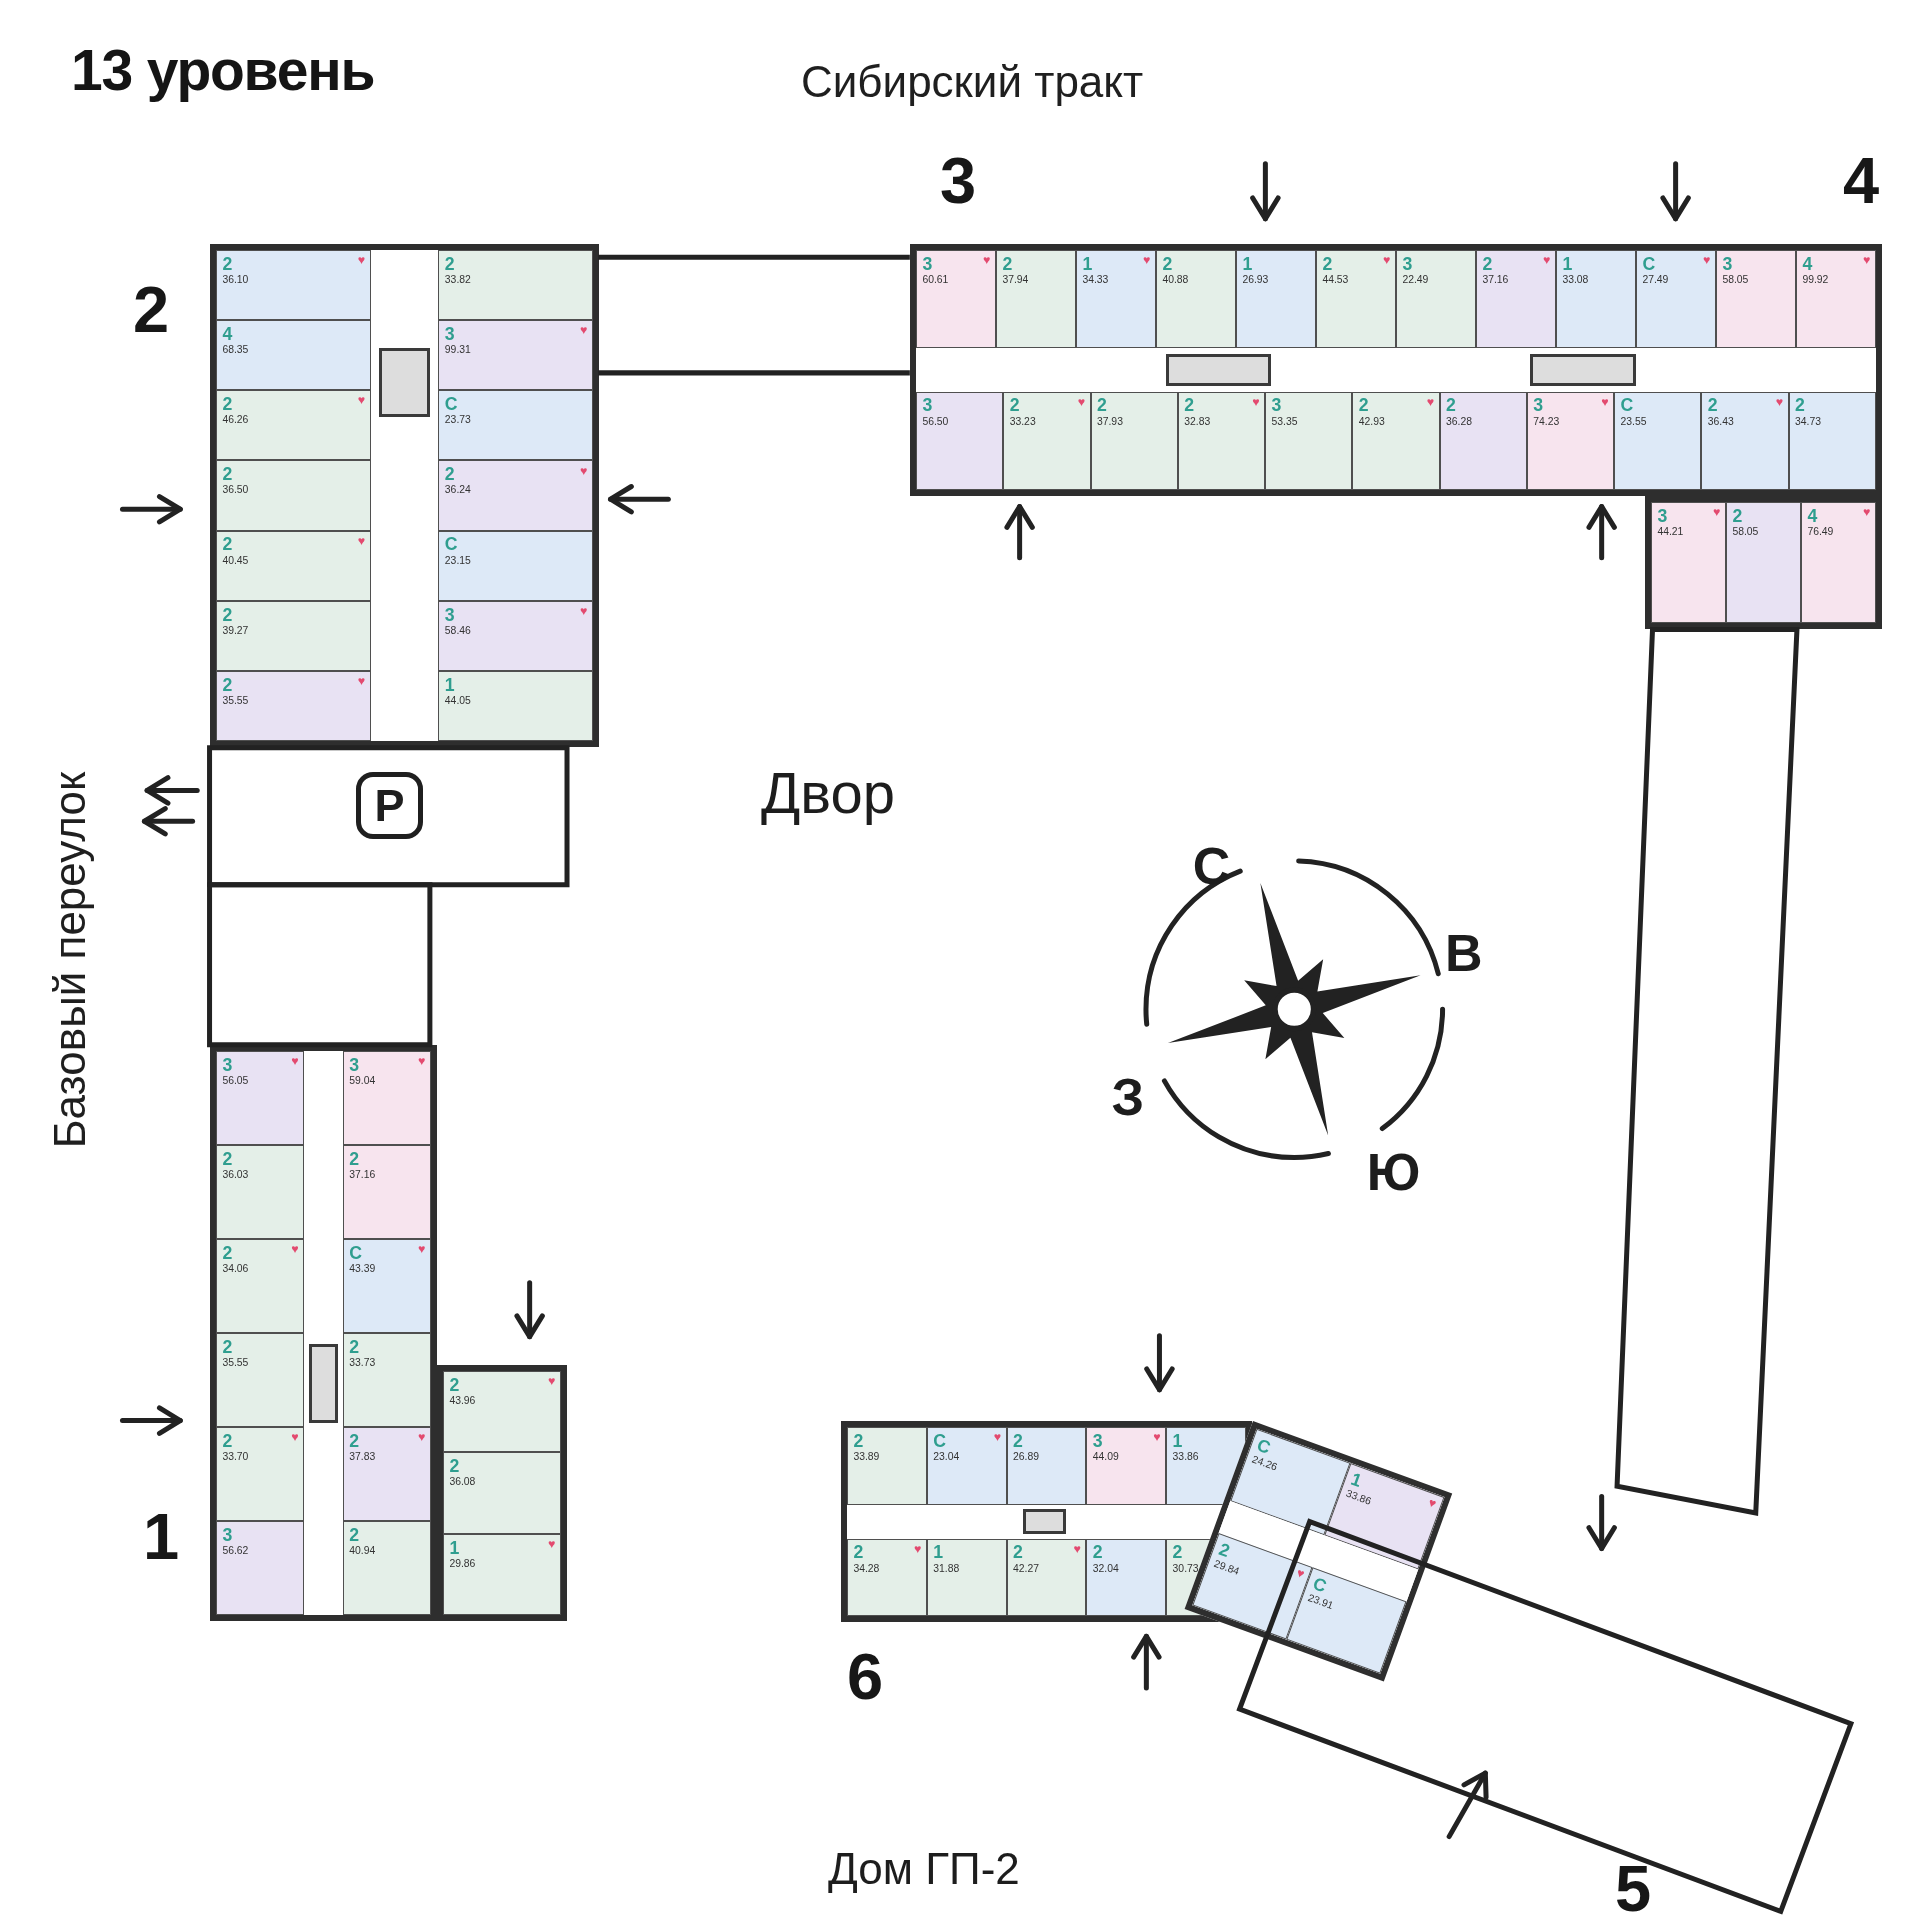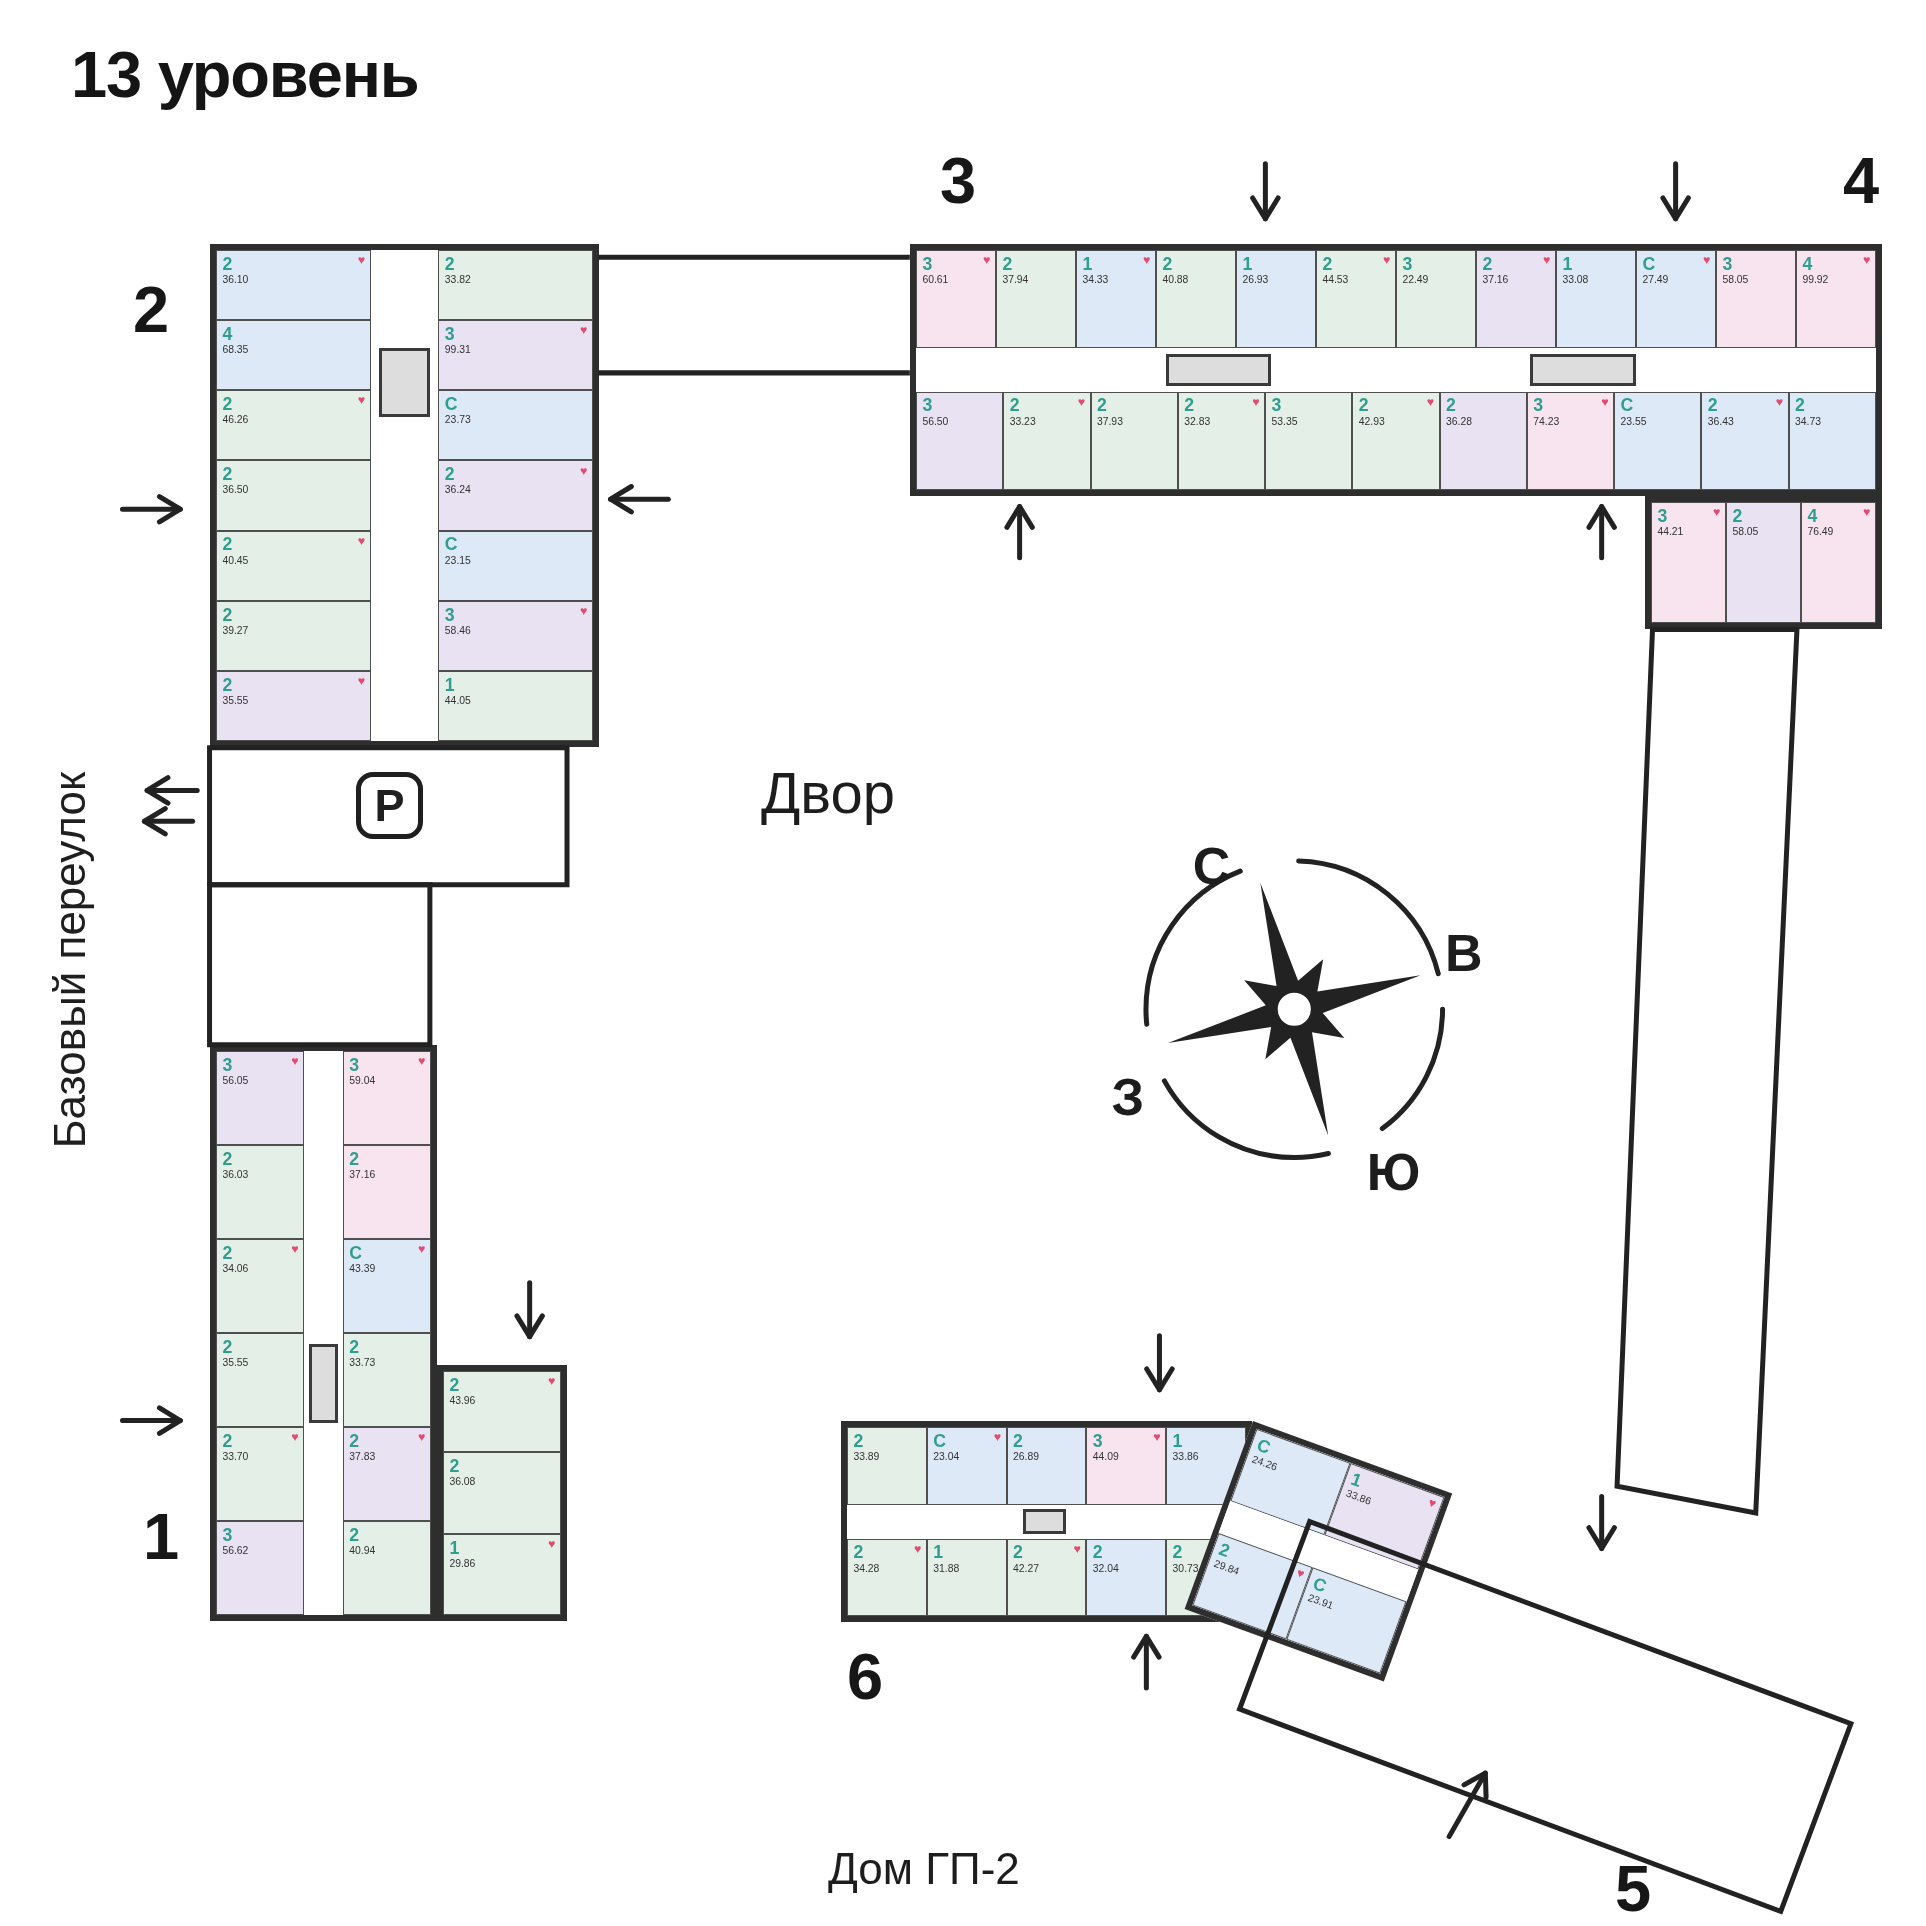--- a/index.html
+++ b/index.html
@@ -1,20 +1,20 @@
 <!DOCTYPE html>
 <html style="font-size:6.2px"><head>
 <meta charset="utf-8">
 <style>
   html,body{margin:0;padding:0;background:#ffffff;}
   #stage{position:relative;width:1926px;height:1926px;background:#fff;
          font-family:"Liberation Sans",sans-serif;overflow:hidden;color:#1d1d1d;}
 
   
-  #page-title{position:absolute;left:71px;top:37px;margin:0;font-size:65px;
+  #page-title{position:absolute;left:71px;top:37px;margin:0;font-size:57px;
               font-weight:800;letter-spacing:-1.2px;color:#151515;}
   .street{position:absolute;font-size:44px;font-weight:500;color:#1f1f1f;white-space:nowrap;}
   #street-top{left:801px;top:57px;}
   #street-left{left:-161px;top:935px;width:462px;text-align:center;
                transform:rotate(-90deg);transform-origin:center;}
   #yard-label{position:absolute;left:761px;top:759px;font-size:58px;font-weight:500;}
   #house-label{position:absolute;left:828px;top:1844px;font-size:44px;font-weight:500;}
 
   .secnum{position:absolute;font-size:65px;font-weight:700;color:#171717;line-height:1;}
 
@@ -50,20 +50,21 @@
   .compass-arc{fill:none;stroke:#222;stroke-width:13;stroke-linecap:round;}
   text.compass{font-family:"Liberation Sans",sans-serif;font-size:135px;font-weight:600;fill:#1d1d1d;}
 </style>
 </head>
 <body>
 
 <div id="stage">
 
   <h1 id="page-title">13 уровень</h1>
 
+  <div id="street-top" class="street">Сибирский тракт</div>
   <div id="street-left" class="street">Базовый переулок</div>
   <div id="yard-label">Двор</div>
   <div id="house-label">Дом ГП-2</div>
 
   <div id="parking">
     <span>Р</span>
   </div>
 
   <div id="buildings">
       <div class="building vert" style="left: 210px; top: 244px; width: 389px; height: 503px; border-color: rgb(46, 46, 46);">

